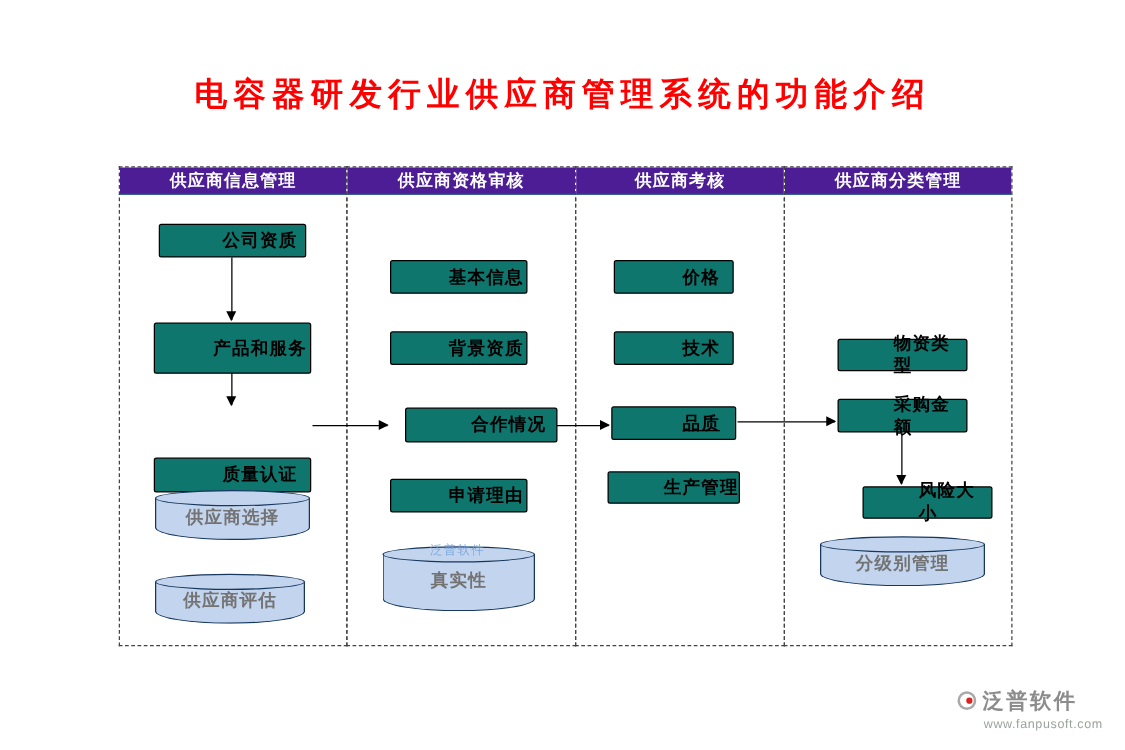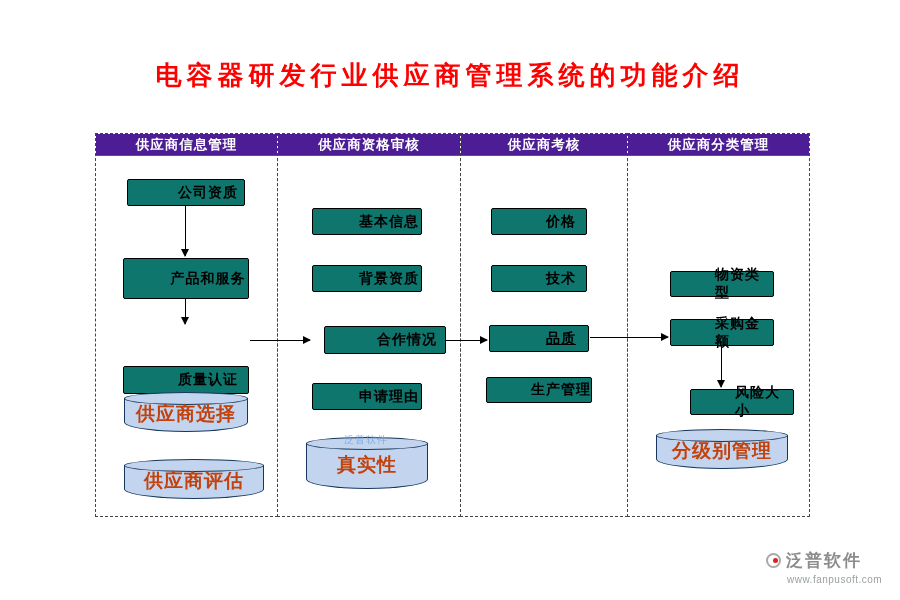--- a/index.html
+++ b/index.html
@@ -37,21 +37,21 @@
     box-sizing:border-box; z-index:2;
   }
   .cyl-body {
     position:absolute; left:0; right:0; top:6px; bottom:0;
     background:#c3d5ee; border:1.5px solid #17375e; border-top:none;
     border-radius:0 0 55% 55% / 0 0 11px 11px;
     box-sizing:border-box; z-index:1;
   }
   .cyl-label {
     position:absolute; left:0; right:0; top:54%; transform:translateY(-50%);
-    text-align:center; font-size:19px; font-weight:bold; color:#c2410c;
+    text-align:center; font-size:14px; font-weight:bold; color:#737373;
     letter-spacing:1px; z-index:3;
   }
   .watermark {
     position:absolute; font-size:10px; color:#6f9fd8; z-index:4; opacity:.8;
     letter-spacing:1px;
   }
   
   .arrow-v { position:absolute; width:0; border-left:1.5px solid #000; z-index:2; }
   .arrow-v::after {
     content:""; position:absolute; bottom:-1px; left:-5px; width:0; height:0;
@@ -102,21 +102,21 @@
   <div class="arrow-v" style="left:185px;top:206px;height:50px;"></div>
   <div class="box" style="left:123px;top:258px;width:126px;height:41px;">产品和服务</div>
   <div class="arrow-v" style="left:185px;top:285px;height:39px;"></div>
   <div class="box" style="left:123px;top:326px;width:126px;height:28px;margin-top:40px;">质量认证</div>
 
   <div class="cyl" style="left:124px;top:392px;width:124px;height:40px;">
     <div class="cyl-top"></div>
     <div class="cyl-body"></div>
     <div class="cyl-label">供应商选择</div>
   </div>
-  <div class="cyl" style="left:124px;top:459px;width:140px;height:40px;">
+  <div class="cyl" style="left:124px;top:459px;width:120px;height:40px;">
     <div class="cyl-top"></div>
     <div class="cyl-body"></div>
     <div class="cyl-label">供应商评估</div>
   </div>
 
   <div class="box" style="left:312px;top:208px;width:110px;height:27px;">基本信息</div>
   <div class="box" style="left:312px;top:265px;width:110px;height:27px;">背景资质</div>
   <div class="box" style="left:324px;top:326px;width:122px;height:28px;">合作情况</div>
   <div class="box" style="left:312px;top:383px;width:110px;height:27px;">申请理由</div>
 

